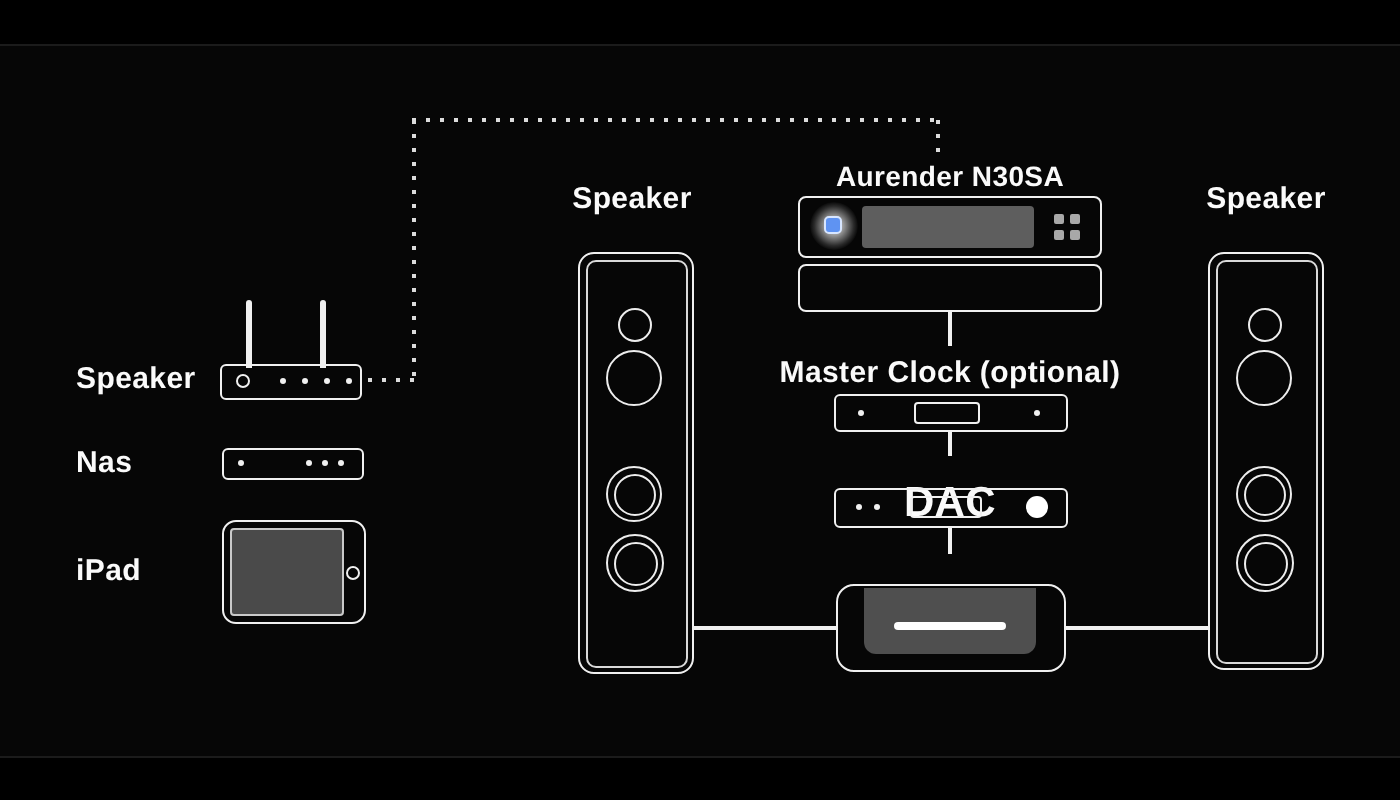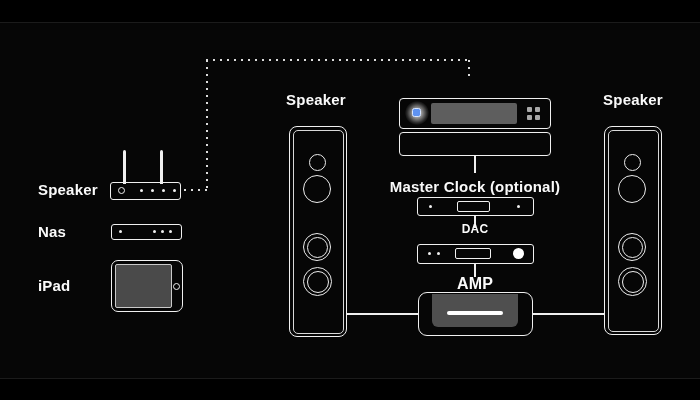--- a/index.html
+++ b/index.html
@@ -82,20 +82,21 @@
     <div class="pdot" style="left:169px;top:230px;"></div>
   </div>
 
   <div class="label" style="left:38px;top:277px;">iPad</div>
   <div>
     <div class="outline" style="left:111px;top:260px;width:72px;height:52px;border-radius:7px;"></div>
     <div class="ipad-screen" style="left:115px;top:264px;width:57px;height:44px;"></div>
     <div class="ring" style="left:173px;top:283px;width:7px;height:7px;"></div>
   </div>
 
+  <div class="label center" style="left:375px;top:80px;width:200px;font-size:14px;">Aurender N30SA</div>
   <div>
     <div class="outline" style="left:399px;top:98px;width:152px;height:31px;border-radius:4px;"></div>
     <div class="glow" style="left:405px;top:101px;"></div>
     <div class="blue-btn" style="left:412px;top:108px;"></div>
     <div class="screen" style="left:431px;top:103px;width:86px;height:21px;"></div>
     <div class="grid2x2" style="left:527px;top:107px;">
         <span></span>
         <span></span>
         <span></span>
         <span></span>
@@ -108,32 +109,31 @@
   <div class="label center" style="left:340px;top:178px;width:270px;">Master Clock (optional)</div>
   <div>
     <div class="outline" style="left:417px;top:197px;width:117px;height:19px;"></div>
     <div class="pdot" style="left:429px;top:205px;"></div>
     <div class="mini-rect" style="left:457px;top:201px;width:33px;height:11px;"></div>
     <div class="pdot" style="left:517px;top:205px;"></div>
   </div>
 
   <div class="vline" style="left:474px;top:216px;height:12px;"></div>
 
-  <div class="label center" style="left:425px;top:222px;width:100px;font-size:12px;">DAC</div>
+  <div class="label center" style="left:425px;top:240px;width:100px;font-size:21px;">DAC</div>
   <div>
     <div class="outline" style="left:417px;top:244px;width:117px;height:20px;"></div>
     <div class="pdot" style="left:428px;top:252px;"></div>
     <div class="pdot" style="left:437px;top:252px;"></div>
     <div class="mini-rect" style="left:455px;top:248px;width:36px;height:11px;"></div>
     <div class="big-dot" style="left:513px;top:248px;"></div>
   </div>
 
   <div class="vline" style="left:474px;top:264px;height:13px;"></div>
 
-  <div class="label center" style="left:425px;top:275px;width:100px;font-size:16px;">AMP</div>
   <div>
     <div class="outline" style="left:418px;top:292px;width:115px;height:44px;border-radius:9px;"></div>
     <div class="amp-panel" style="left:432px;top:293.5px;width:86px;height:33px;"></div>
     <div class="amp-line" style="left:447px;top:311px;width:56px;"></div>
   </div>
 
   <div class="hline" style="left:346px;top:313px;width:72px;"></div>
   <div class="hline" style="left:533px;top:313px;width:72px;"></div>
 
   <div class="label center" style="left:266px;top:91px;width:100px;">Speaker</div>

